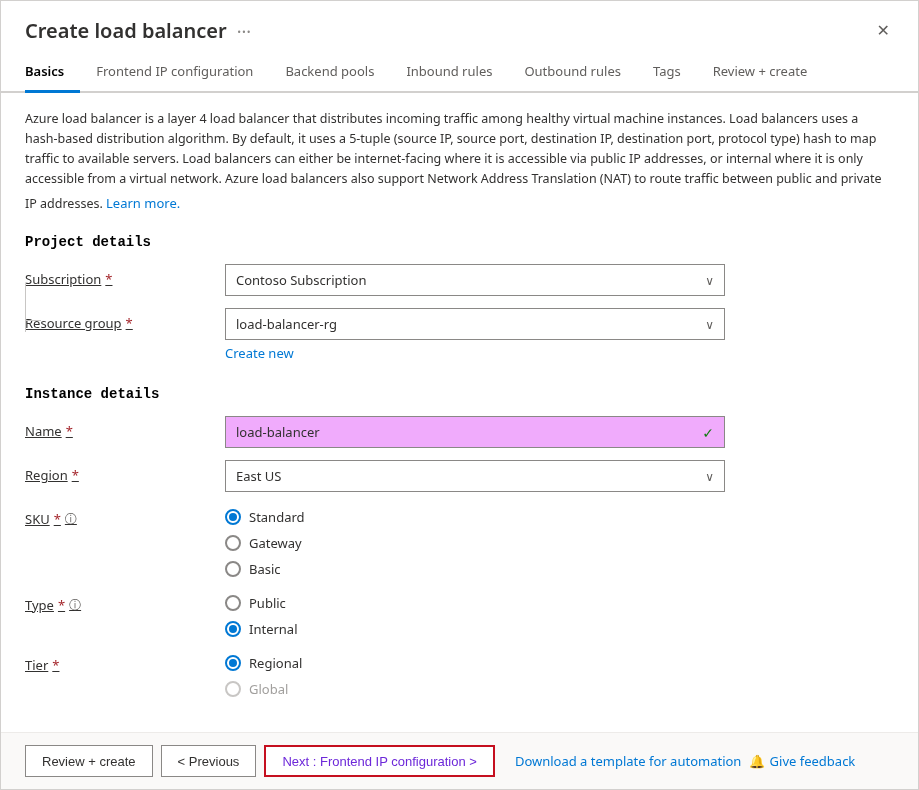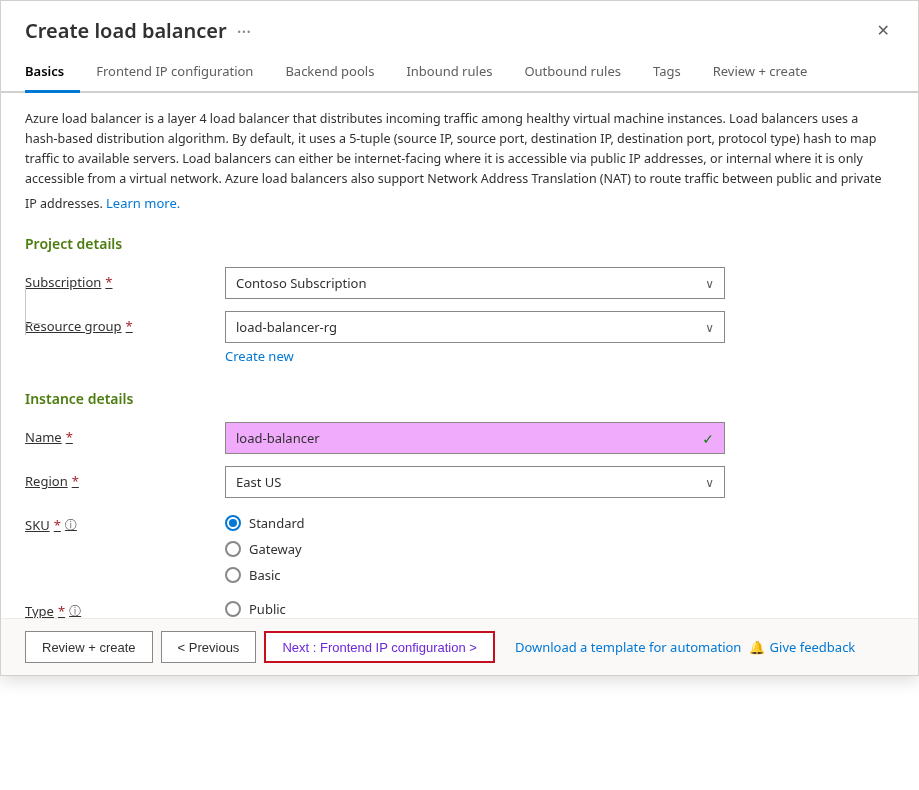--- a/index.html
+++ b/index.html
@@ -9,21 +9,21 @@
       color: #323130;
       background: #fff;
       width: 919px;
       height: 790px;
       overflow: hidden;
       position: relative;
     }
 
     .dialog {
       width: 919px;
-      height: 676px;
+      height: 790px;
       background: #fff;
       display: flex;
       flex-direction: column;
       border: 1px solid #d2d0ce;
       box-shadow: 0 4px 16px rgba(0,0,0,0.15);
     }
 
     
     .dialog-header {
       display: flex;
@@ -98,23 +98,24 @@
     }
     .description a {
       color: #0078d4;
       text-decoration: none;
     }
 
     
     .section-title {
       font-size: 14px;
       font-weight: 600;
-      color: #4d7c0f;
+      color: #000000;
       margin-bottom: 14px;
       margin-top: 4px;
+      font-family: Liberation Mono, monospace;
     }
 
     .form-section {
       margin-bottom: 24px;
     }
 
     .form-row {
       display: flex;
       align-items: flex-start;
       margin-bottom: 12px;

